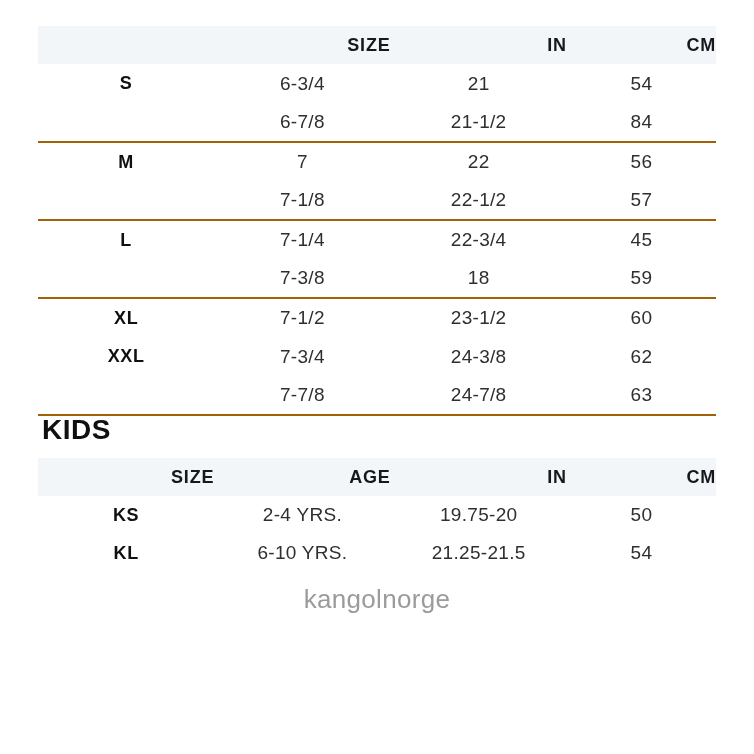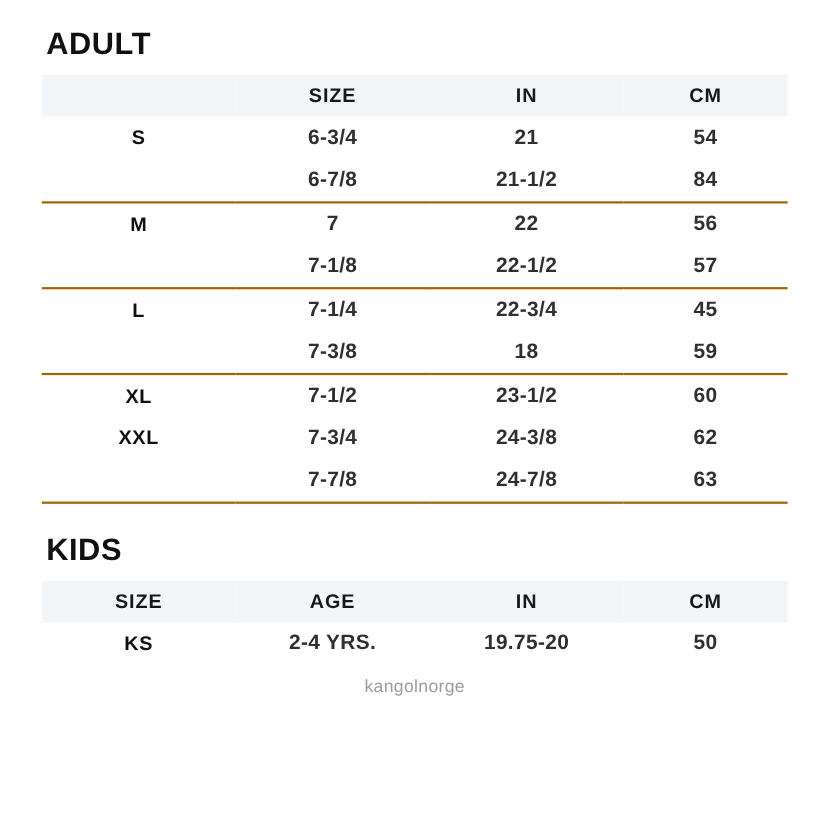--- a/index.html
+++ b/index.html
@@ -12,76 +12,75 @@
   .page { padding: 26px 38px 0 38px; }
 
   .section-title {
     font-size: 28px;
     font-weight: 800;
     color: #101010;
     letter-spacing: 0.5px;
     margin: 0 0 14px 4px;
     line-height: 1;
   }
-  .section-title.kids { margin-top: 28px; }
+  .section-title.kids { margin-top: 0; }
 
   table {
     width: 100%;
     border-collapse: collapse;
     table-layout: fixed;
   }
   col.c-label { width: 26%; }
   col.c-size  { width: 26%; }
   col.c-in    { width: 26%; }
   col.c-cm    { width: 22%; }
 
   thead th {
     background: #f3f6f9;
     height: 38px;
     font-size: 18px;
     font-weight: 700;
     color: #16181c;
     letter-spacing: 0.8px;
-    text-align: center;
+    text-align: right;
     vertical-align: middle;
   }
 
   tbody td {
     height: 39px;
     text-align: center;
     vertical-align: middle;
     font-size: 19px;
-    font-weight: 700;
+    font-weight: 400;
     color: #2d2f31;
     letter-spacing: 0.3px;
   }
   tbody td.lbl {
     font-size: 18px;
     font-weight: 700;
     color: #101010;
     letter-spacing: 0.6px;
   }
   tr.group-end td { border-bottom: 2px solid #a16207; }
 
   .kids-table tbody td { height: 38px; }
 
   .footer {
     margin-top: 12px;
     text-align: center;
-    font-size: 16px;
+    font-size: 26px;
     color: #9b9b9b;
     letter-spacing: 0.3px;
   }
 </style>
 </head>
 <body>
 
 <div class="page">
 
-  <h2 class="section-title">ADULT</h2>
 
   <table class="adult-table">
     <colgroup>
       <col class="c-label">
         <col class="c-size">
         <col class="c-in">
         <col class="c-cm">
     </colgroup>
     <thead>
       <tr>
@@ -170,18 +169,24 @@
         <th>CM</th>
       </tr>
     </thead>
     <tbody>
       <tr>
         <td class="lbl">KS</td>
         <td>2-4 YRS.</td>
         <td>19.75-20</td>
         <td>50</td>
       </tr>
+      <tr>
+        <td class="lbl">KL</td>
+        <td>6-10 YRS.</td>
+        <td>21.25-21.5</td>
+        <td>54</td>
+      </tr>
     </tbody>
   </table>
 
   <div class="footer">kangolnorge</div>
 
 </div>
 
 </body></html>

